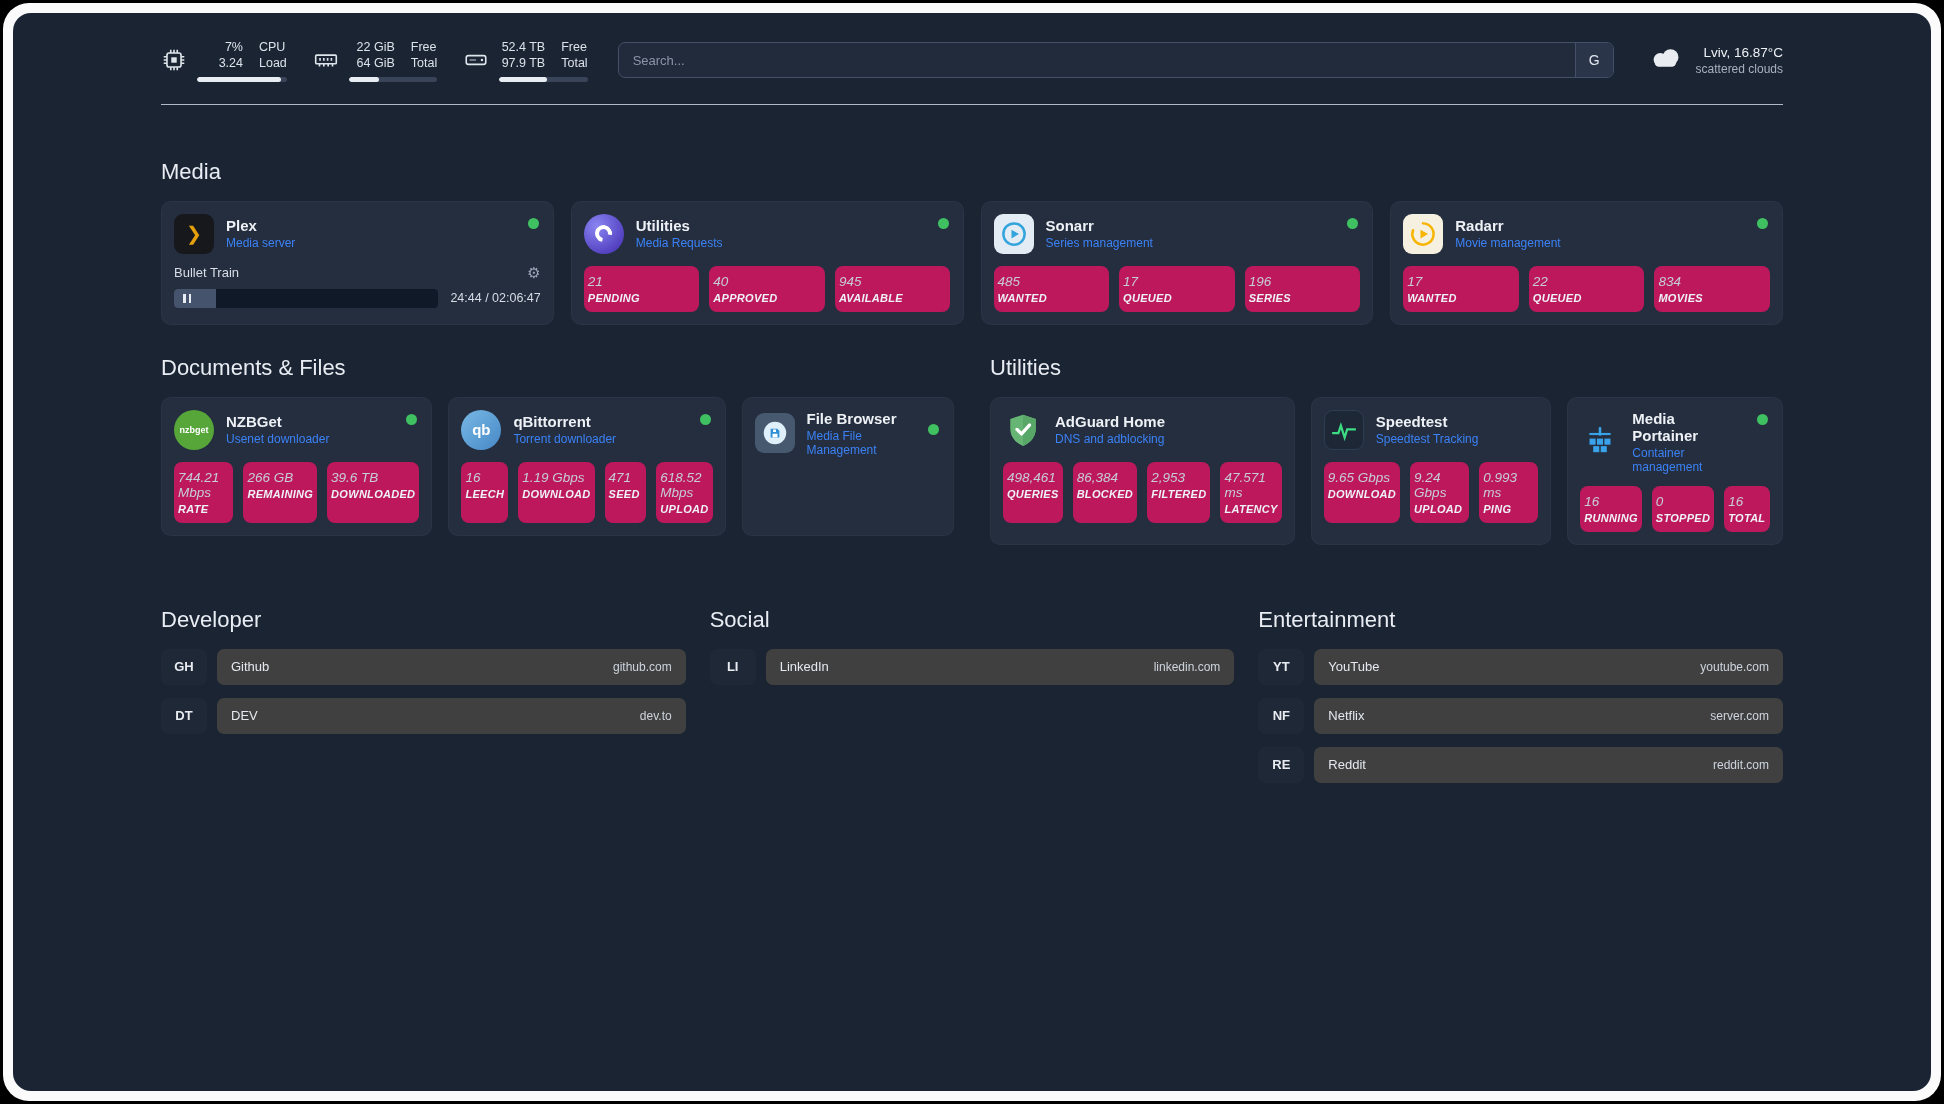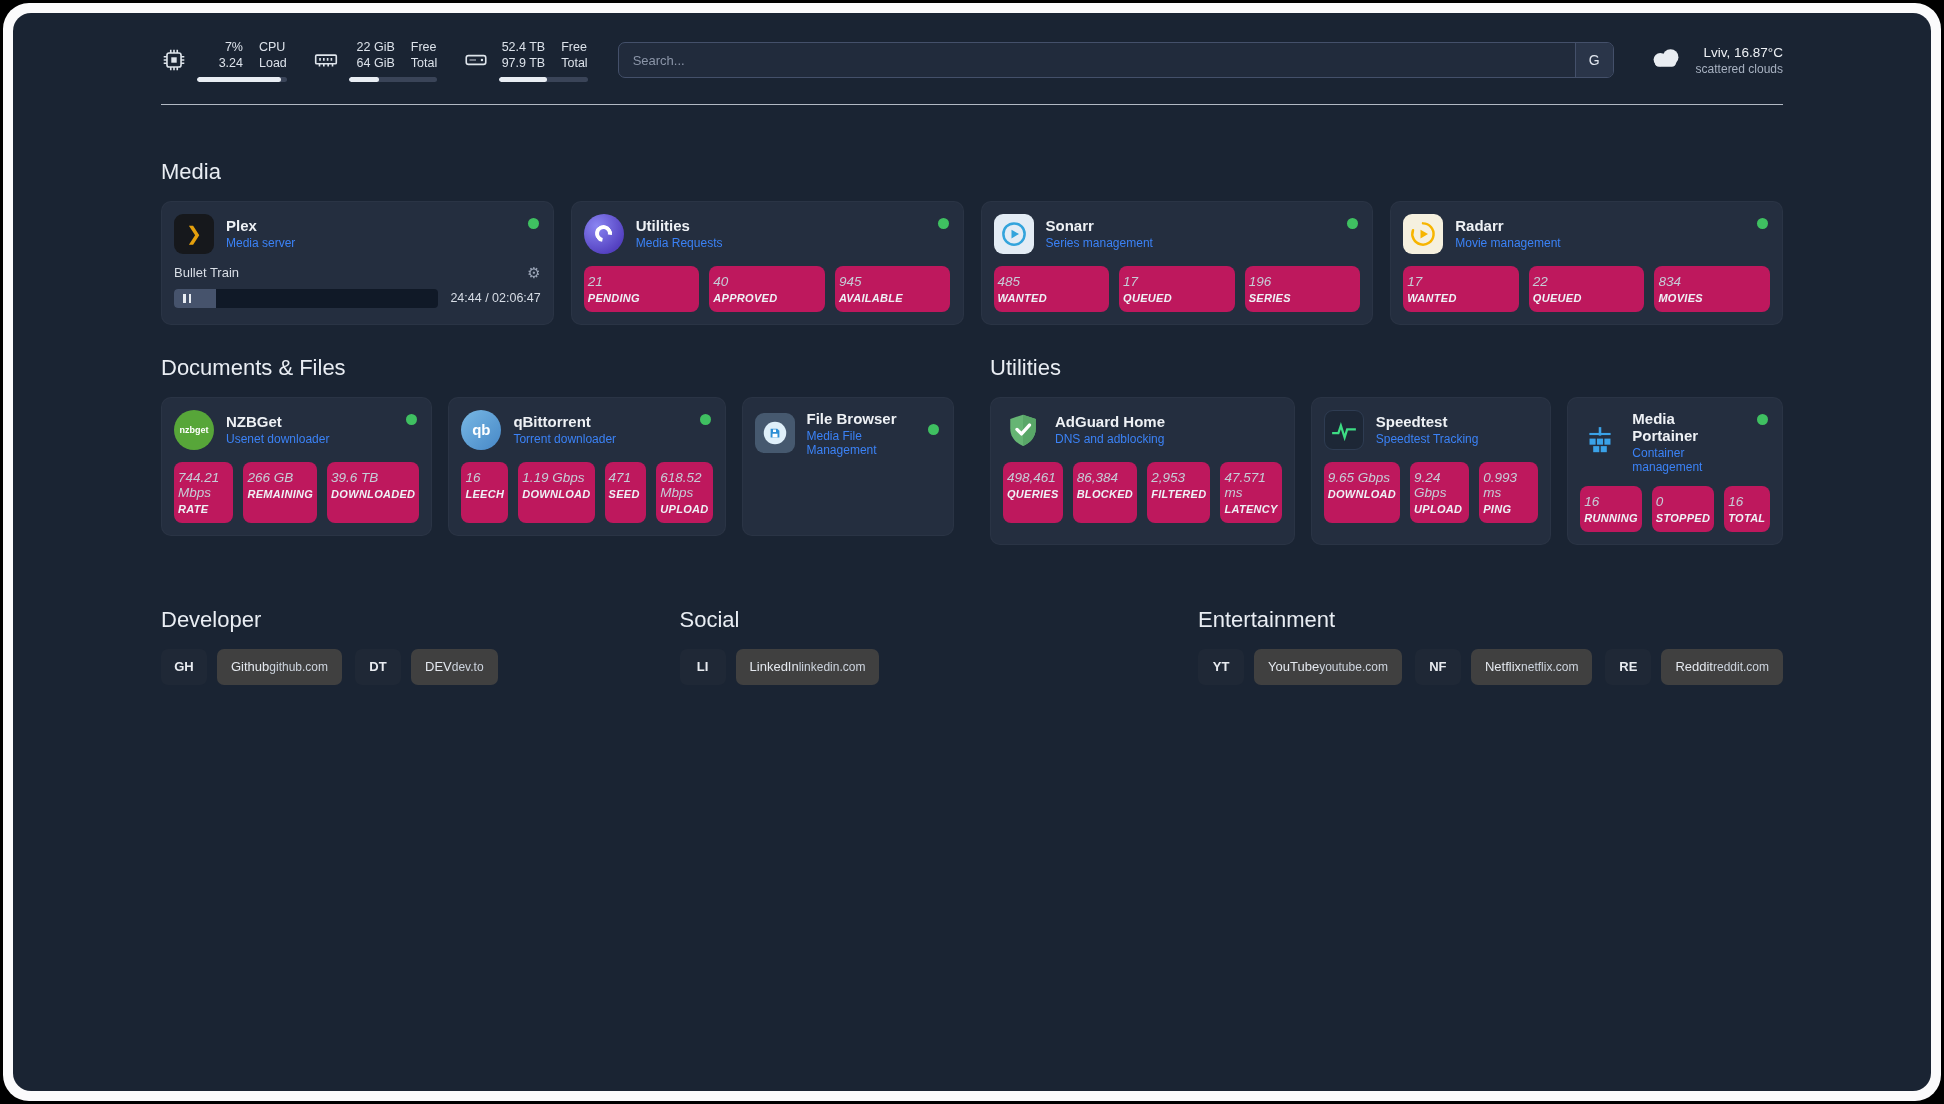--- a/index.html
+++ b/index.html
@@ -88,21 +88,21 @@
   .pause i { display: block; width: 2.5px; height: 9px; background: #e8ecf2; }
   .ptime { font-size: 12.5px; color: #d6dce5; white-space: nowrap; }
 
   
   .two-col { display: grid; grid-template-columns: 1fr 1fr; gap: 36px; }
   .col-title { margin-top: 30px; }
   .col-stack { display: flex; flex-direction: row; gap: 16px; margin-top: 16px; }
 
   
   .three-col { display: grid; grid-template-columns: 1fr 1fr 1fr; gap: 24px; margin-top: 62px; }
-  .bm-list { margin-top: 16px; display: flex; flex-direction: row; gap: 13px; }
+  .bm-list { margin-top: 16px; display: flex; flex-direction: column; gap: 13px; }
   .bm-row { display: flex; gap: 10px; height: 36px; }
   .bm-abbr { width: 46px; background: #1f2836; border-radius: 7px; display: flex; align-items: center;
     justify-content: center; font-size: 13px; font-weight: 700; color: #e8ebf0; flex: none; }
   .bm-pill { flex: 1; background: #404040; border-radius: 7px; display: flex; align-items: center;
     justify-content: space-between; padding: 0 14px; cursor: pointer; }
   .bm-name { font-size: 13px; color: #e4e8ee; }
   .bm-url { font-size: 12px; color: #cdd4de; }
 </style>
 </head>
 <body>
@@ -557,21 +557,21 @@
             <div class="bm-abbr">YT</div>
             <div class="bm-pill">
               <span class="bm-name">YouTube</span>
               <span class="bm-url">youtube.com</span>
             </div>
           </div>
           <div class="bm-row">
             <div class="bm-abbr">NF</div>
             <div class="bm-pill">
               <span class="bm-name">Netflix</span>
-              <span class="bm-url">netflix.com</span>
+              <span class="bm-url">server.com</span>
             </div>
           </div>
           <div class="bm-row">
             <div class="bm-abbr">RE</div>
             <div class="bm-pill">
               <span class="bm-name">Reddit</span>
               <span class="bm-url">reddit.com</span>
             </div>
           </div>
         </div>

